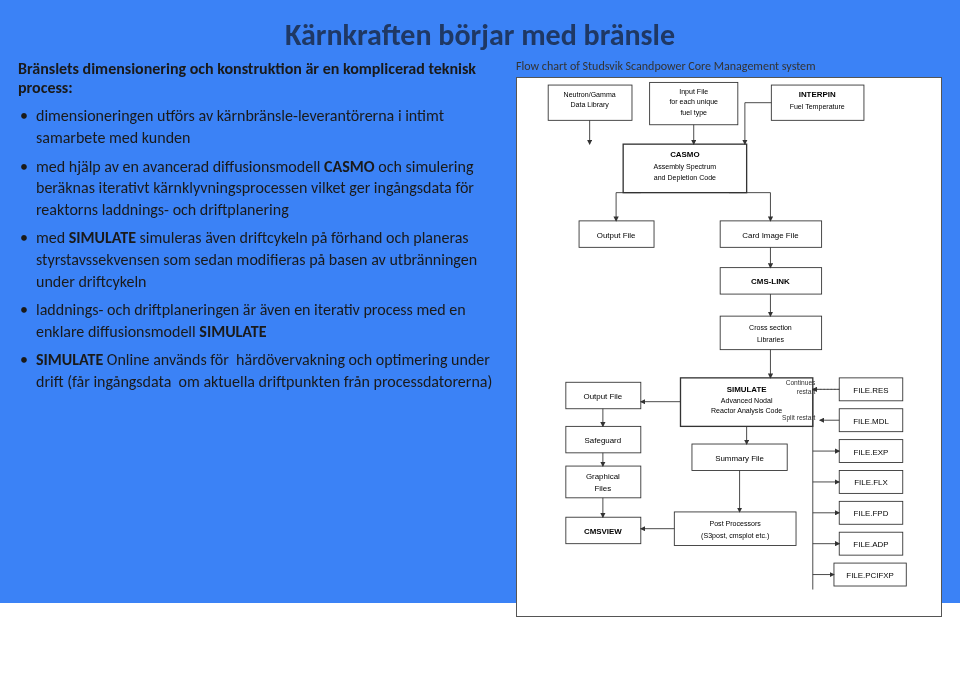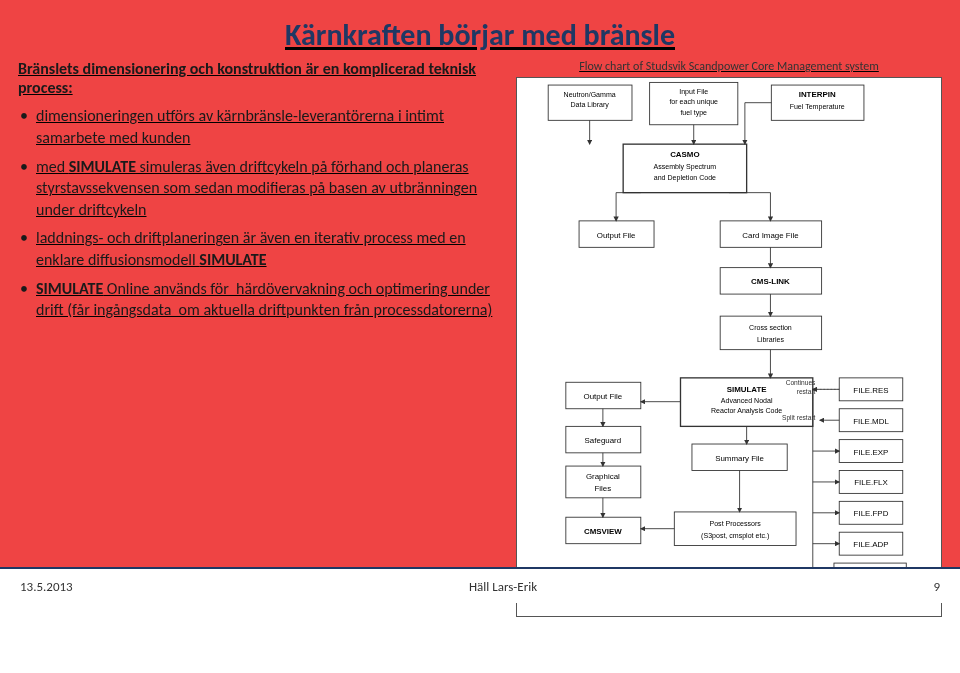--- a/index.html
+++ b/index.html
@@ -9,22 +9,21 @@
       background: #ffffff;
       font-family: 'Calibri', 'Segoe UI', Arial, sans-serif;
       position: relative;
       overflow: hidden;
     }
 
     .slide-container {
       width: 960px;
       height: 603px;
       position: relative;
-      background: #ef4444;
-      text-decoration: underline;
+      background: #3b82f6;
     }
 
     
     .title-area {
       text-align: center;
       padding: 18px 20px 6px 20px;
     }
     .main-title {
       font-size: 30px;
       font-weight: bold;
@@ -79,21 +78,20 @@
 
     .bullet-list li b {
       font-weight: bold;
     }
 
     .right-col {
       flex: 1;
       display: flex;
       flex-direction: column;
       padding-top: 2px;
-      text-align: center;
     }
 
     .flowchart-title {
       font-size: 12px;
       color: #333;
       margin-bottom: 4px;
     }
 
     
     .flowchart-wrapper {
@@ -140,20 +138,23 @@
 
   <div class="content-area">
 
     <div class="left-col">
       <div class="subtitle">Bränslets dimensionering och konstruktion är en komplicerad teknisk process:</div>
       <ul class="bullet-list">
         <li>
           dimensioneringen utförs av kärnbränsle-leverantörerna i intimt samarbete med kunden
         </li>
         <li>
+          med hjälp av en avancerad diffusionsmodell <b>CASMO</b> och simulering beräknas iterativt kärnklyvningsprocessen vilket ger ingångsdata för reaktorns laddnings- och driftplanering
+        </li>
+        <li>
           med <b>SIMULATE</b> simuleras även driftcykeln på förhand och planeras styrstavssekvensen som sedan modifieras på basen av utbränningen under driftcykeln
         </li>
         <li>
           laddnings- och driftplaneringen är även en iterativ process med en enklare diffusionsmodell <b>SIMULATE</b>
         </li>
         <li>
           <b>SIMULATE</b> Online används för &nbsp;härdövervakning och optimering under drift (får ingångsdata &nbsp;om aktuella driftpunkten från processdatorerna)
         </li>
       </ul>
     </div>
@@ -299,19 +300,14 @@
             <marker id="arrow" markerWidth="6" markerHeight="6" refX="5" refY="3" orient="auto">
               <path d="M0,0 L0,6 L6,3 z" fill="#333"></path>
             </marker>
           </defs>
 
         </svg>
       </div>
     </div>
   </div>
 
-  <div class="footer">
-    <span class="footer-left">13.5.2013</span>
-    <span class="footer-center">Häll Lars-Erik</span>
-    <span class="footer-right">9</span>
-  </div>
 
 </div>
 
 </body></html>

